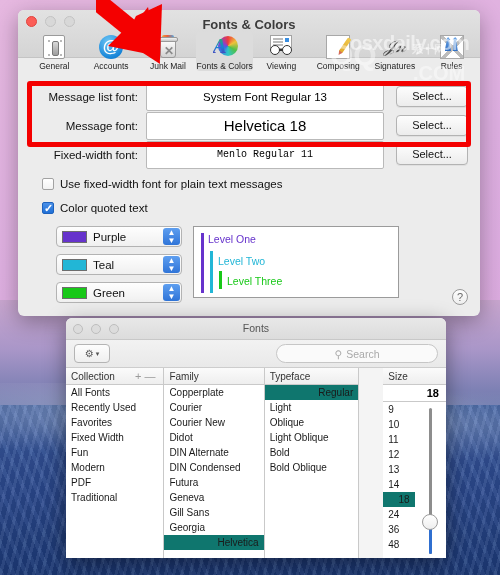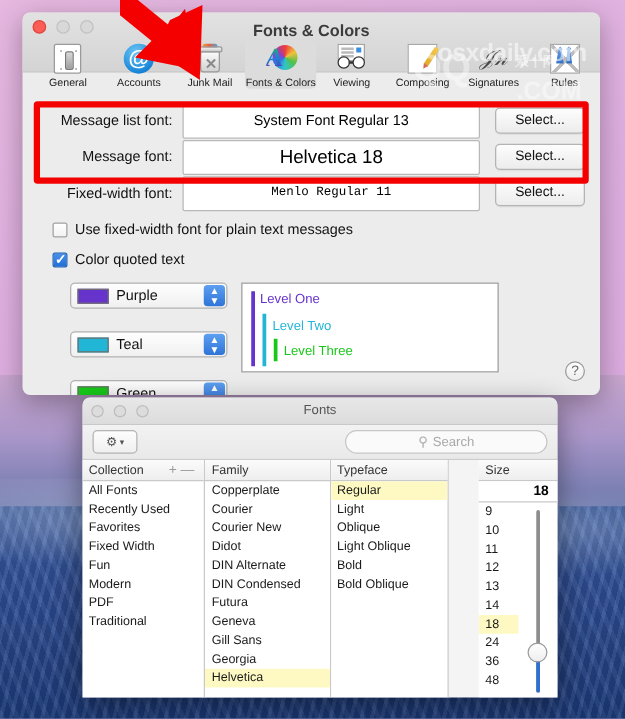--- a/index.html
+++ b/index.html
@@ -164,21 +164,21 @@
   .checkrow { display: flex; align-items: center; padding-left: 24px; height: 21px; }
   .cbox { width: 12px; height: 12px; border: 1px solid #a2a2a2; border-radius: 2px;
     background: linear-gradient(180deg,#fff,#f2f2f2); margin-right: 6px; flex: none; }
   .cbox.checked { background: linear-gradient(180deg,#4a90e8,#1f6fd6); border-color:#1d62bd;
     position: relative; }
   .cbox.checked::after { content:"✓"; position:absolute; left:1px; top:-2px; color:#fff;
     font-size: 11px; line-height: 14px; font-weight: bold; }
   .checkrow span { font-size: 11.5px; color: #111; }
 
   .colors-area { display: flex; padding: 8px 0 0 38px; }
-  .popups { display: flex; flex-direction: column; gap: 18px; }
+  .popups { display: flex; flex-direction: column; gap: 7px; }
   .popup {
     width: 126px; height: 21px; border: 1px solid #b3b3b3; border-radius: 4px;
     background: linear-gradient(180deg,#fefefe,#f0f0f0); display: flex; align-items: center;
     position: relative; padding-left: 5px;
   }
   .swatch { width: 25px; height: 12px; border: 1px solid #6d6d6d; margin-right: 6px; flex:none;}
   .popup .pname { font-size: 11.5px; color:#111; }
   .stepper {
     position: absolute; right: 1px; top: 1px; width: 17px; height: 17px; border-radius: 3px;
     background: linear-gradient(180deg,#5e9ff0,#2f74d8); color: #fff; font-size: 8px;
@@ -227,21 +227,21 @@
   .f-cols { display: flex; height: 190px; }
   .f-col { border-right: 1px solid #c9c9c9; background: #fff; display: flex; flex-direction: column; }
   .f-col:last-child { border-right: none; margin-left: 24px; }
   .col-head { height: 17px; background: linear-gradient(180deg,#fbfbfb,#eeeeee);
     border-bottom: 1px solid #c9c9c9; display: flex; align-items: center;
     padding: 0 5px; font-size: 10px; color: #333; }
   .col-head .plus-minus { margin-left: auto; color: #9a9a9a; letter-spacing: 3px; font-size: 11px; }
   .lst { flex: 1; overflow: hidden; }
   .li { height: 15px; padding: 0 5px; font-size: 10px; line-height: 15px; color: #1a1a1a;
     white-space: nowrap; overflow: hidden; }
-  .li.sel { background: #fef9c3; }
+  .li.sel { background: #0f766e; text-align: right; }
   .size-field { height: 17px; background: #fff; border-bottom: 1px solid #c9c9c9;
     text-align: right; padding-right: 7px; font-size: 11px; font-weight: bold;
     line-height: 17px; }
   .size-body { display: flex; flex: 1; }
   .size-list { width: 40px; }
   .slider-wrap { flex: 1; position: relative; }
   .track { position: absolute; left: 50%; top: 6px; bottom: 4px; width: 3px;
     margin-left: -1.5px; background: #8d8d8d; border-radius: 2px; }
   .track .fill { position: absolute; left: 0; right: 0; bottom: 0; height: 26%;
     background: #2f6fd0; border-radius: 2px; }

